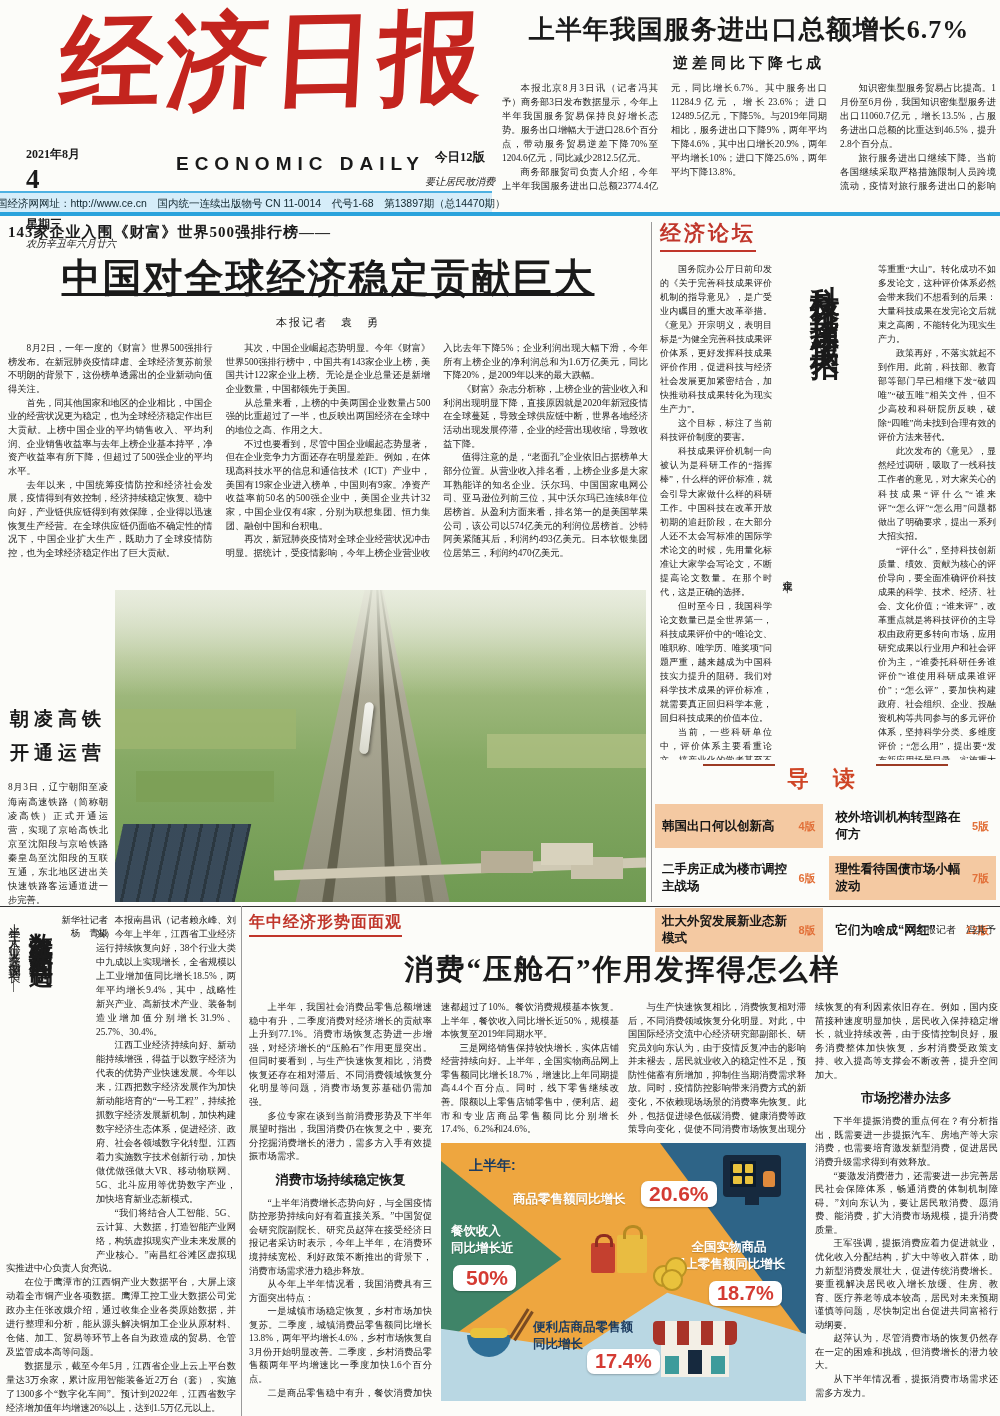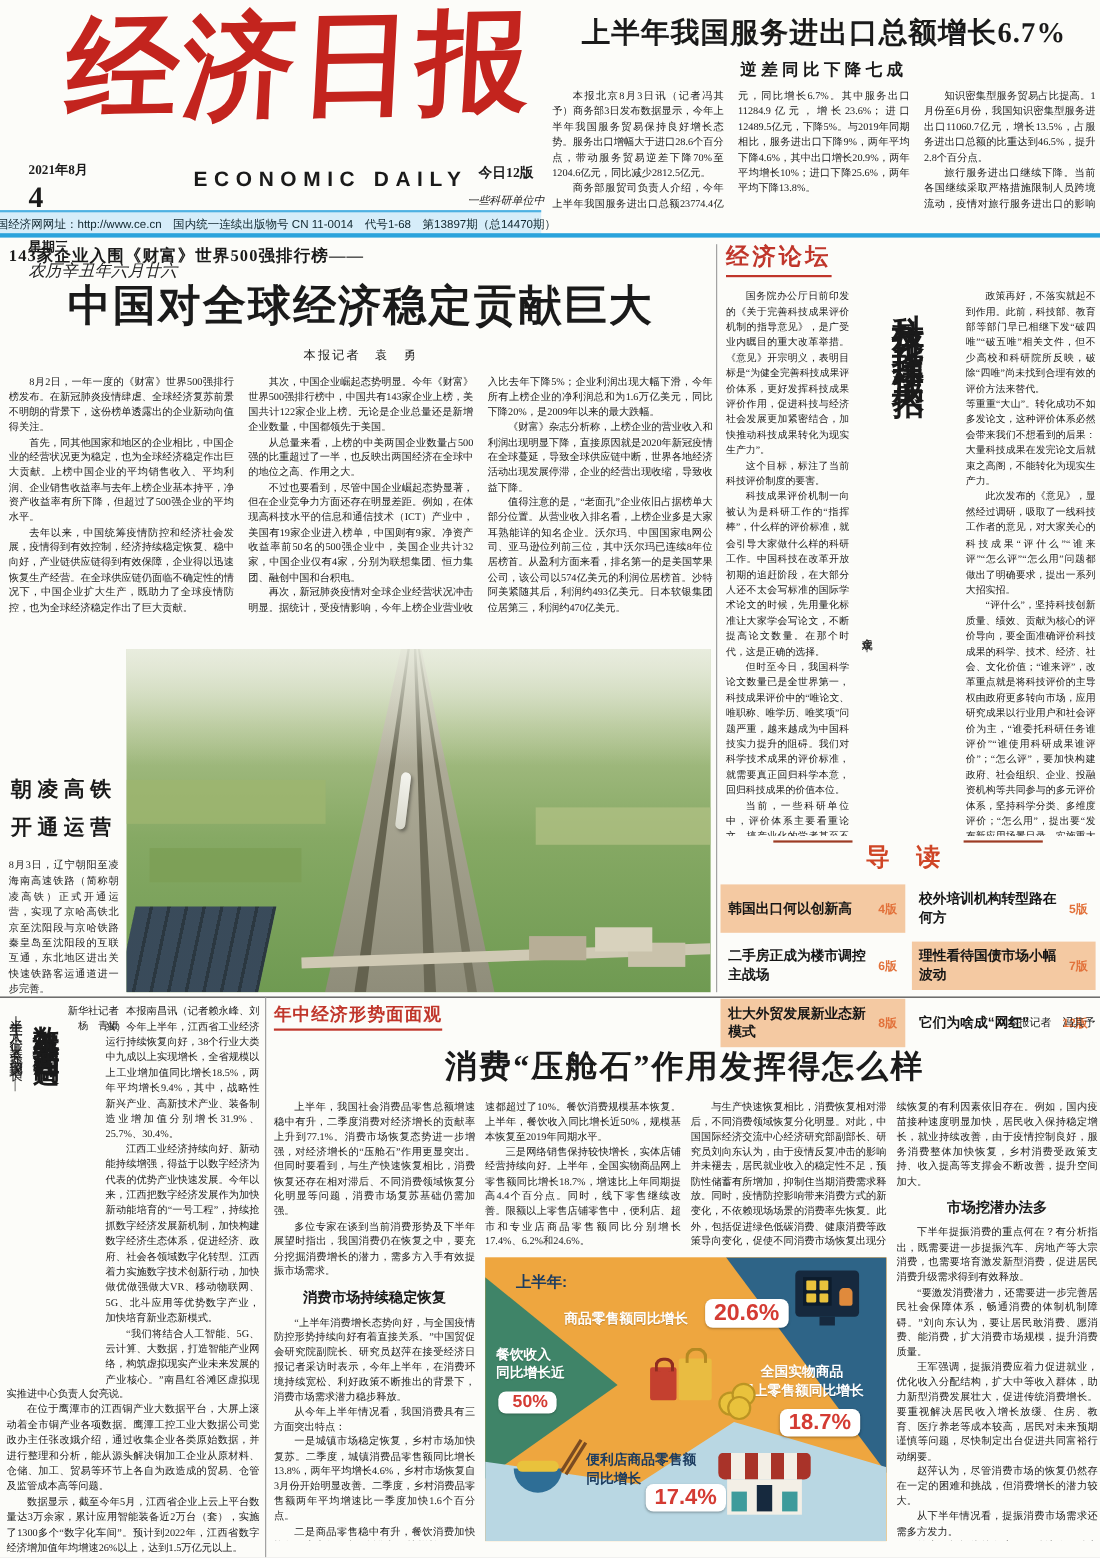--- a/index.html
+++ b/index.html
@@ -7,21 +7,21 @@
         font-family:"Liberation Serif","DejaVu Serif",serif;color:#1a1a1a;}
   .sans{font-family:"Liberation Sans","DejaVu Sans",sans-serif;}
 
   
   .logo{position:absolute;left:55px;top:-10px;width:435px;height:155px;text-align:center;
         font-size:102px;line-height:1.4;font-weight:bold;color:#c3241e;letter-spacing:4px;
         transform:skewX(-4deg) rotate(-1deg);white-space:nowrap;}
   .dateblock{position:absolute;left:26px;top:146px;width:150px;}
   .dateblock .row{display:flex;align-items:baseline;gap:3px;font-weight:bold;font-size:12px;flex-direction:column;}
   .dateblock .big-day{font-size:27px;line-height:1;}
-  .lunar{margin-top:4px;font-size:15px;font-style:italic;color:#222;}
+  .lunar{margin-top:4px;font-size:10px;font-style:italic;color:#222;}
   .engname{position:absolute;left:163px;top:153px;width:275px;text-align:center;
            font-size:19px;font-weight:bold;letter-spacing:6px;white-space:nowrap;}
   .edblock{position:absolute;left:424px;top:149px;width:72px;text-align:center;}
   .edblock .ed1{font-size:12.5px;font-weight:bold;}
   .edblock .ed2{margin-top:9px;font-size:10px;font-style:italic;}
   .infobar{position:absolute;left:0;top:191px;width:492px;height:21px;background:#d6edf9;
            border-top:2px solid #4db1e2;display:flex;align-items:center;justify-content:center;
            font-size:10.5px;color:#10262e;white-space:nowrap;}
   .bluerule{position:absolute;left:0;top:212px;width:1000px;height:4px;background:#2aa3dc;}
 
@@ -31,21 +31,21 @@
   .topstory h2{margin:7px 0 0;font-size:15px;text-align:center;font-weight:bold;letter-spacing:4px;}
   .topstory .body{margin-top:9px;column-count:3;column-gap:13px;height:125px;overflow:hidden;
                   font-size:9.3px;line-height:1.5;text-align:justify;}
   p.art{margin:0;text-indent:2em;}
   p.cont{text-indent:0;}
 
   
   .lead{position:absolute;left:8px;top:223px;width:640px;}
   .lead .kicker{font-size:15px;font-weight:bold;letter-spacing:1px;}
   .lead h1{margin:9px 0 0;font-size:39px;font-weight:900;text-align:center;letter-spacing:2px;
-           font-family:"Liberation Sans","DejaVu Sans",sans-serif;}
+           font-family:"Liberation Sans","DejaVu Sans",sans-serif;text-decoration:underline;}
   .lead .byline{margin-top:10px;text-align:center;font-size:11px;letter-spacing:2px;}
   .lead .body{margin-top:12px;column-count:3;column-gap:13px;height:222px;overflow:hidden;
               font-size:9.3px;line-height:1.47;text-align:justify;}
 
   
   .photo{position:absolute;left:115px;top:590px;width:531px;height:312px;overflow:hidden;
          background:linear-gradient(180deg,#cfd8bc 0%,#aabf88 22%,#86a964 55%,#6f9a52 100%);}
   .photo .haze{position:absolute;left:0;top:0;width:100%;height:34%;
                background:linear-gradient(180deg,rgba(237,240,228,.85),rgba(237,240,228,0));}
   .ph-corridor{position:absolute;inset:0;background:linear-gradient(180deg,#bdbaa6,#8f8d7a);
@@ -171,21 +171,21 @@
         <span>2021年8月</span>
         <span class="big-day">4</span>
         <span>日</span>
         <span>星期三</span>
       </div>
       <div class="lunar">农历辛丑年六月廿六</div>
     </div>
     <div class="engname sans">ECONOMIC DAILY</div>
     <div class="edblock">
       <div class="ed1">今日12版</div>
-      <div class="ed2">一些科研单位中</div>
+      <div class="ed2">要让居民敢消费</div>
     </div>
     <div class="infobar sans">中国经济网网址：http://www.ce.cn　国内统一连续出版物号 CN 11-0014　代号1-68　第13897期（总14470期）</div>
     <div class="bluerule"></div>
   </div>
 
   <div class="topstory">
     <h1>上半年我国服务进出口总额增长6.7%</h1>
     <h2>逆差同比下降七成</h2>
     <div class="body">
       <p class="art">本报北京8月3日讯（记者冯其予）商务部3日发布数据显示，今年上半年我国服务贸易保持良好增长态势。服务出口增幅大于进口28.6个百分点，带动服务贸易逆差下降70%至1204.6亿元，同比减少2812.5亿元。</p>
@@ -249,22 +249,22 @@
         <p class="art">这个目标，标注了当前科技评价制度的要害。</p>
         <p class="art">科技成果评价机制一向被认为是科研工作的“指挥棒”，什么样的评价标准，就会引导大家做什么样的科研工作。中国科技在改革开放初期的追赶阶段，在大部分人还不太会写标准的国际学术论文的时候，先用量化标准让大家学会写论文，不断提高论文数量。在那个时代，这是正确的选择。</p>
         <p class="art">但时至今日，我国科学论文数量已是全世界第一，科技成果评价中的“唯论文、唯职称、唯学历、唯奖项”问题严重，越来越成为中国科技实力提升的阻碍。我们对科学技术成果的评价标准，就需要真正回归科学本意，回归科技成果的价值本位。</p>
         <p class="art">当前，一些科研单位中，评价体系主要看重论文，搞产业化的学者甚至不如会发论文的学者发展得好，一些人熬到50多岁还评不上高级职称。而发论文和做成果转化的难易程度又往往是倒挂的：对科学家来说，建立一个模型，只要实验验证没有问题，就可以发一篇论文；但对一项技术成果而言，产业化需耗费大量时间和精力，要翻越理论验证、中试、资金投入、市场竞争</p>
       </div>
       <div class="fheadwrap">
         <div class="fheadline">科技评价『指挥棒』放大招</div>
         <div class="fauthor">金观平</div>
       </div>
       <div class="fcol fcol2">
+        <p class="art cont">等重重“大山”。转化成功不如多发论文，这种评价体系必然会带来我们不想看到的后果：大量科技成果在发完论文后就束之高阁，不能转化为现实生产力。</p>
         <p class="art">政策再好，不落实就起不到作用。此前，科技部、教育部等部门早已相继下发“破四唯”“破五唯”相关文件，但不少高校和科研院所反映，破除“四唯”尚未找到合理有效的评价方法来替代。</p>
-        <p class="art cont">等重重“大山”。转化成功不如多发论文，这种评价体系必然会带来我们不想看到的后果：大量科技成果在发完论文后就束之高阁，不能转化为现实生产力。</p>
         <p class="art">此次发布的《意见》，显然经过调研，吸取了一线科技工作者的意见，对大家关心的科技成果“评什么”“谁来评”“怎么评”“怎么用”问题都做出了明确要求，提出一系列大招实招。</p>
         <p class="art">“评什么”，坚持科技创新质量、绩效、贡献为核心的评价导向，要全面准确评价科技成果的科学、技术、经济、社会、文化价值；“谁来评”，改革重点就是将科技评价的主导权由政府更多转向市场，应用研究成果以行业用户和社会评价为主，“谁委托科研任务谁评价”“谁使用科研成果谁评价”；“怎么评”，要加快构建政府、社会组织、企业、投融资机构等共同参与的多元评价体系，坚持科学分类、多维度评价；“怎么用”，提出要“发布新应用场景目录，实施重大科技成果产业化应用示范工程，在重大项目和重点任务实施中运用评价结果”等多项有针对性的举措。</p>
 
       </div>
     </div>
   </div>
 
   <div class="guide">
     <div class="gtitlerow">
       <div class="gline"></div>
@@ -358,21 +358,21 @@
 
         <div class="ig-period">上半年:</div>
 
         <div class="ig-label" style="left:72px;top:48px;">商品零售额同比增长</div>
         <div class="ig-box" style="left:200px;top:38px;font-size:21px;">20.6%</div>
 
         <div class="ig-label" style="left:10px;top:80px;">
           <div>餐饮收入</div>
           <div>同比增长近</div>
         </div>
-        <div class="ig-box" style="left:12px;top:122px;font-size:16px;padding-left:13px;">50%</div>
+        <div class="ig-box" style="left:12px;top:122px;font-size:21px;padding-left:13px;">50%</div>
 
         <div class="ig-label" style="left:218px;top:96px;text-align:center;width:140px;">
           <div>全国实物商品</div>
           <div>网上零售额同比增长</div>
         </div>
         <div class="ig-box" style="left:268px;top:138px;font-size:20px;">18.7%</div>
 
         <div class="ig-label dark" style="left:92px;top:176px;">
           <div>便利店商品零售额</div>
           <div>同比增长</div>

